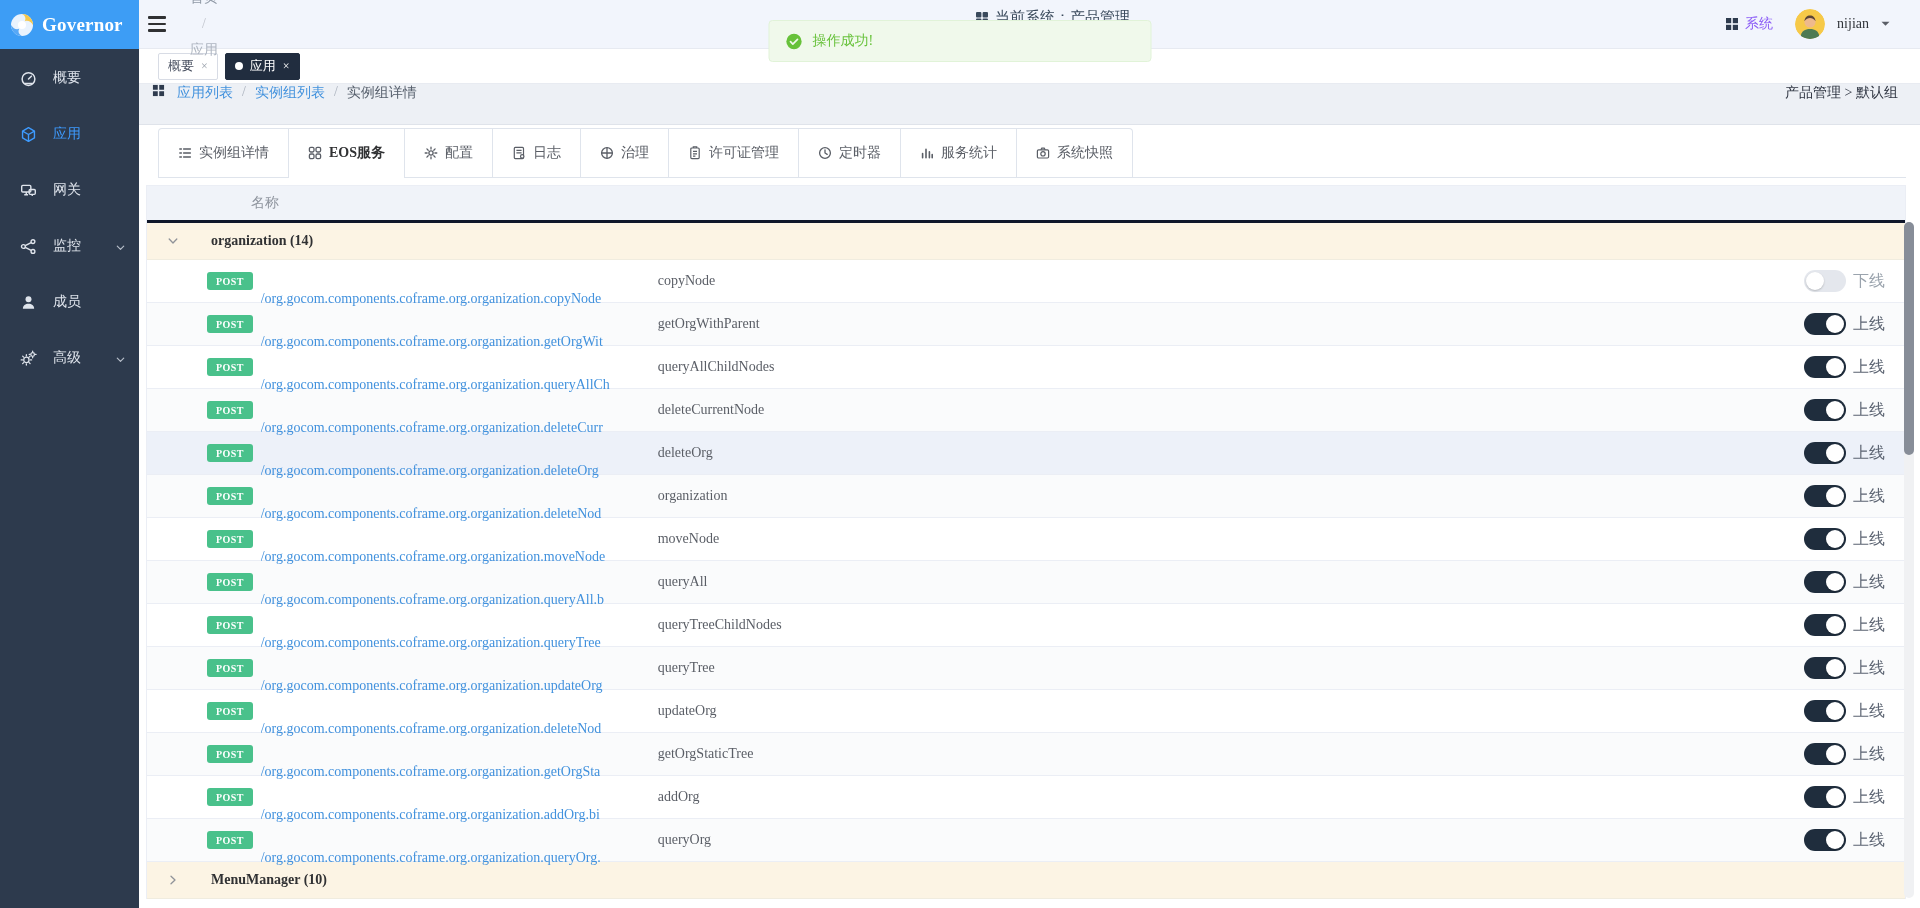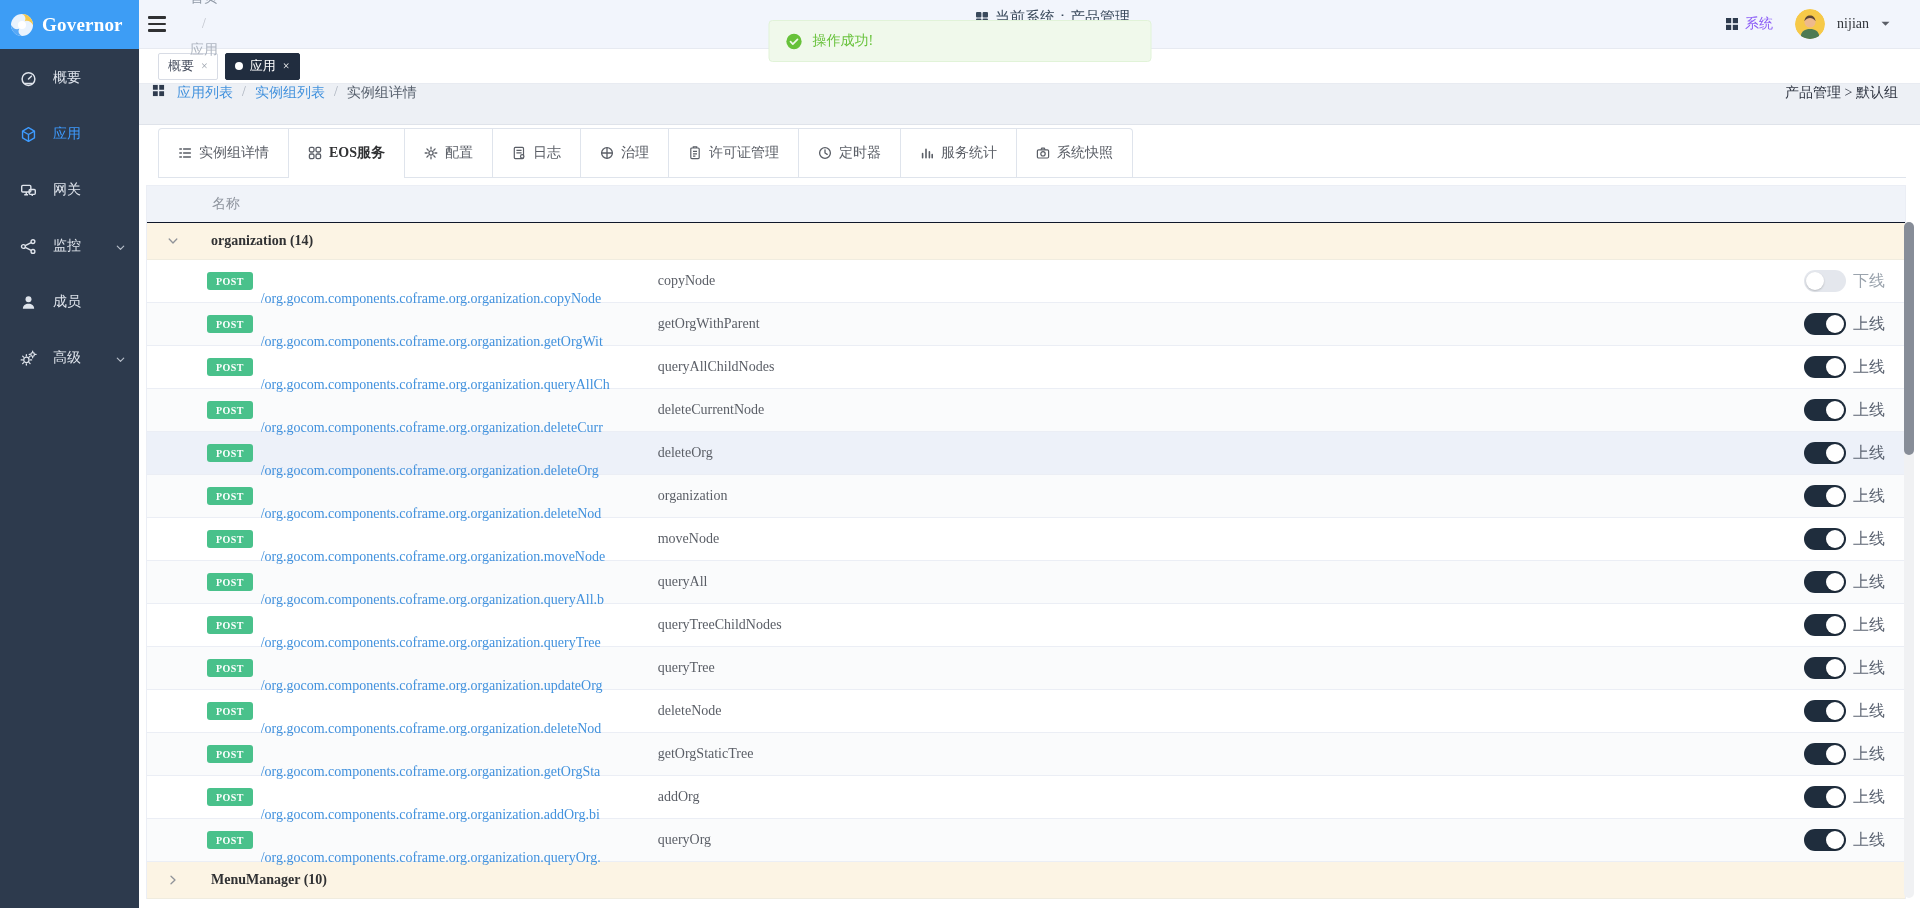--- a/index.html
+++ b/index.html
@@ -51,21 +51,21 @@
   .content { flex:1; padding:3px 14px 0 7px; position:relative; background:#fff; }
   .tabs { display:flex; height:50px; border-bottom:1px solid #dfe4ec; margin-left:12px; }
   .tab { display:flex; align-items:center; gap:7px; padding:0 19px; font-size:14px; color:#5a5e66; border-top:1px solid #dfe4ec; border-right:1px solid #dfe4ec; cursor:pointer; background:#fff; }
   .tab:first-child { border-left:1px solid #dfe4ec; border-top-left-radius:4px; }
   .tab:last-child { border-top-right-radius:4px; }
   .tab .ticon { display:flex; }
   .tab.active { position:relative; color:#303133; font-weight:bold; }
   .tab.active::after { content:""; position:absolute; left:0; right:0; bottom:-1px; height:1px; background:#fff; }
 
   .table { margin-top:7px; border:1px solid #ebeef5; border-bottom:none; }
-  .thead { height:37px; background:#f0f3f9; display:flex; align-items:center; padding-left:65px; color:#8e949e; font-size:14px; border-bottom:1px solid #0f172a; }
+  .thead { height:37px; background:#f0f3f9; display:flex; align-items:center; padding-left:104px; color:#8e949e; font-size:14px; border-bottom:3px solid #0f172a; }
   .group-row { height:37px; background:#fcf4e4; display:flex; align-items:center; padding-left:20px; border-bottom:1px solid #f0ecdf; cursor:pointer; }
   .gchev { display:flex; width:12px; }
   .group-row.expanded .gchev svg { transform:rotate(90deg); }
   .gname { margin-left:32px; font-size:14px; font-weight:bold; color:#303133; }
   .svc-row { height:43px; display:flex; align-items:center; padding-left:60px; border-bottom:1px solid #ebeef5; background:#fff; }
   .svc-row.stripe { background:#fafbfc; }
   .svc-row.hl { background:#edf1f9; }
   .badge { background:#49c18b; color:#fff; font-size:10px; font-weight:bold; padding:3.5px 9px; border-radius:3px; letter-spacing:.4px; flex-shrink:0; }
   .path { color:#4191dd; font-size:14px; margin-left:8px; width:382px; white-space:nowrap; overflow:hidden; flex-shrink:0; cursor:pointer;margin-top:36px; }
   .mname { color:#5a5e66; font-size:14px; margin-left:15px; flex:1; }
@@ -462,21 +462,21 @@
               <span class="twrap">
                 <span class="switch on">
                   <span class="knob"></span>
                 </span>
                 <span class="tlabel lon">上线</span>
               </span>
             </div>
             <div class="svc-row">
               <span class="badge">POST</span>
               <span class="path">/org.gocom.components.coframe.org.organization.deleteNod</span>
-              <span class="mname">deleteNode</span>
+              <span class="mname">updateOrg</span>
               <span class="twrap">
                 <span class="switch on">
                   <span class="knob"></span>
                 </span>
                 <span class="tlabel lon">上线</span>
               </span>
             </div>
             <div class="svc-row stripe">
               <span class="badge">POST</span>
               <span class="path">/org.gocom.components.coframe.org.organization.getOrgSta</span>

